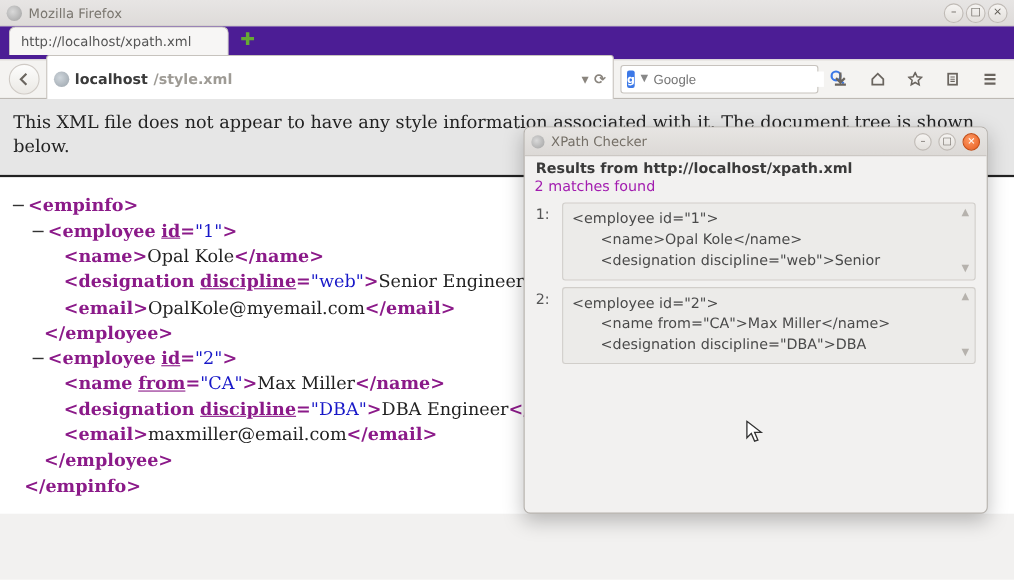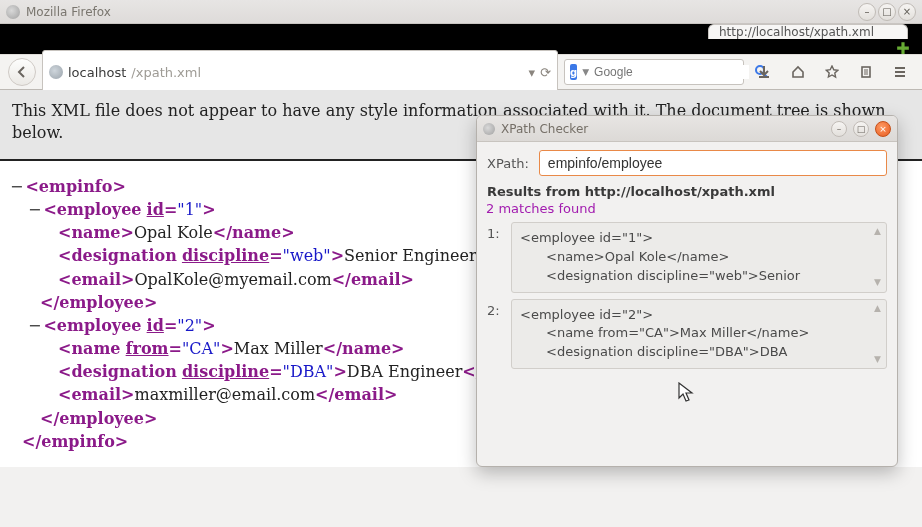--- a/index.html
+++ b/index.html
@@ -29,26 +29,24 @@
   .window-chrome .title { color: #7a766f; font-size: 12px; flex: 1; }
   .win-btns { display: flex; gap: 2px; }
   .win-btn {
     width: 18px; height: 18px; border-radius: 9px;
     background: linear-gradient(#f6f4f2,#e3e0dc);
     border: 1px solid #c0bbb6;
     display:flex;align-items:center;justify-content:center;
     font-size:10px;color:#5f5b54;
   }
   .tabbar {
-    background: #000000;
+    background: #4c1d95;
     height: 30px;
     display: flex;
-    align-items: flex-end;
     padding: 0 8px;
-    flex-direction: column;
   }
   .tab {
     background: #f7f6f5;
     border: 1px solid #c8c4c0;
     border-bottom: none;
     border-radius: 6px 6px 0 0;
     height: 26px;
     min-width: 200px;
     display: flex; align-items: center;
     padding: 0 10px;
@@ -78,20 +76,21 @@
   .tb-btn.round { border:1px solid #cfcac5; border-radius:50%; background: linear-gradient(#fdfdfc,#ebe9e5); }
   .urlbar {
     flex: 1;
     height: 44px;
     border: 1px solid #c7c3be;
     border-radius: 3px;
     background: #fff;
     display:flex; align-items:center;
     padding: 0 6px;
     gap: 5px;
+    font-weight: bold;
   }
   .urlbar .globe {
     width:14px;height:14px;border-radius:50%;
     background: radial-gradient(circle at 40% 40%, #cfd6dc,#9aa3ab);
   }
   .urlbar .host { color:#3a3a3a; font-size:13px; }
   .urlbar .path { color:#9e9b95; font-size:13px; }
   .urlbar .spacer { flex:1 }
   .searchbar {
     width: 180px; height:26px;
@@ -240,21 +239,21 @@
 
 <div class="toolbar">
   <div class="tb-btn round">
     <svg width="14" height="14" viewBox="0 0 14 14">
         <path d="M9 2 L4 7 L9 12" fill="none" stroke="#6a655f" stroke-width="2"></path>
       </svg>
   </div>
   <div class="urlbar">
     <div class="globe"></div>
     <span class="host">localhost</span>
-      <span class="path">/xpath.xml</span>
+      <span class="path">/style.xml</span>
     <div class="spacer"></div>
     <span style="color:#8a857e">▾</span>
     <span style="color:#8a857e">⟳</span>
   </div>
   <div class="searchbar">
     <div class="gbox">
         <span>g</span>
       </div>
     <span style="color:#888;font-size:9px">▼</span>
     <input type="text" placeholder="Google" style="">
@@ -318,24 +317,20 @@
   </div>
 </div>
 
 <div class="dialog">
   <div class="dialog-title">
     <div class="dicon"></div>
     <div class="dtext">XPath Checker</div>
     <div class="dlg-min">–</div>
     <div class="dlg-max">□</div>
     <div class="dlg-close">×</div>
-  </div>
-  <div class="dlg-row">
-    <label>XPath:</label>
-    <input class="xpath-input" value="empinfo/employee" style="">
   </div>
   <div class="dlg-results-hdr">Results from http://localhost/xpath.xml</div>
   <div class="dlg-matches">2 matches found</div>
   <div class="dlg-list">
     <div class="match">
       <div class="idx">1:</div>
       <div class="box">
         <span>&lt;employee id="1"&gt;</span>
         <span class="ind1">&lt;name&gt;Opal Kole&lt;/name&gt;</span>
         <span class="ind1">&lt;designation discipline="web"&gt;Senior</span>

